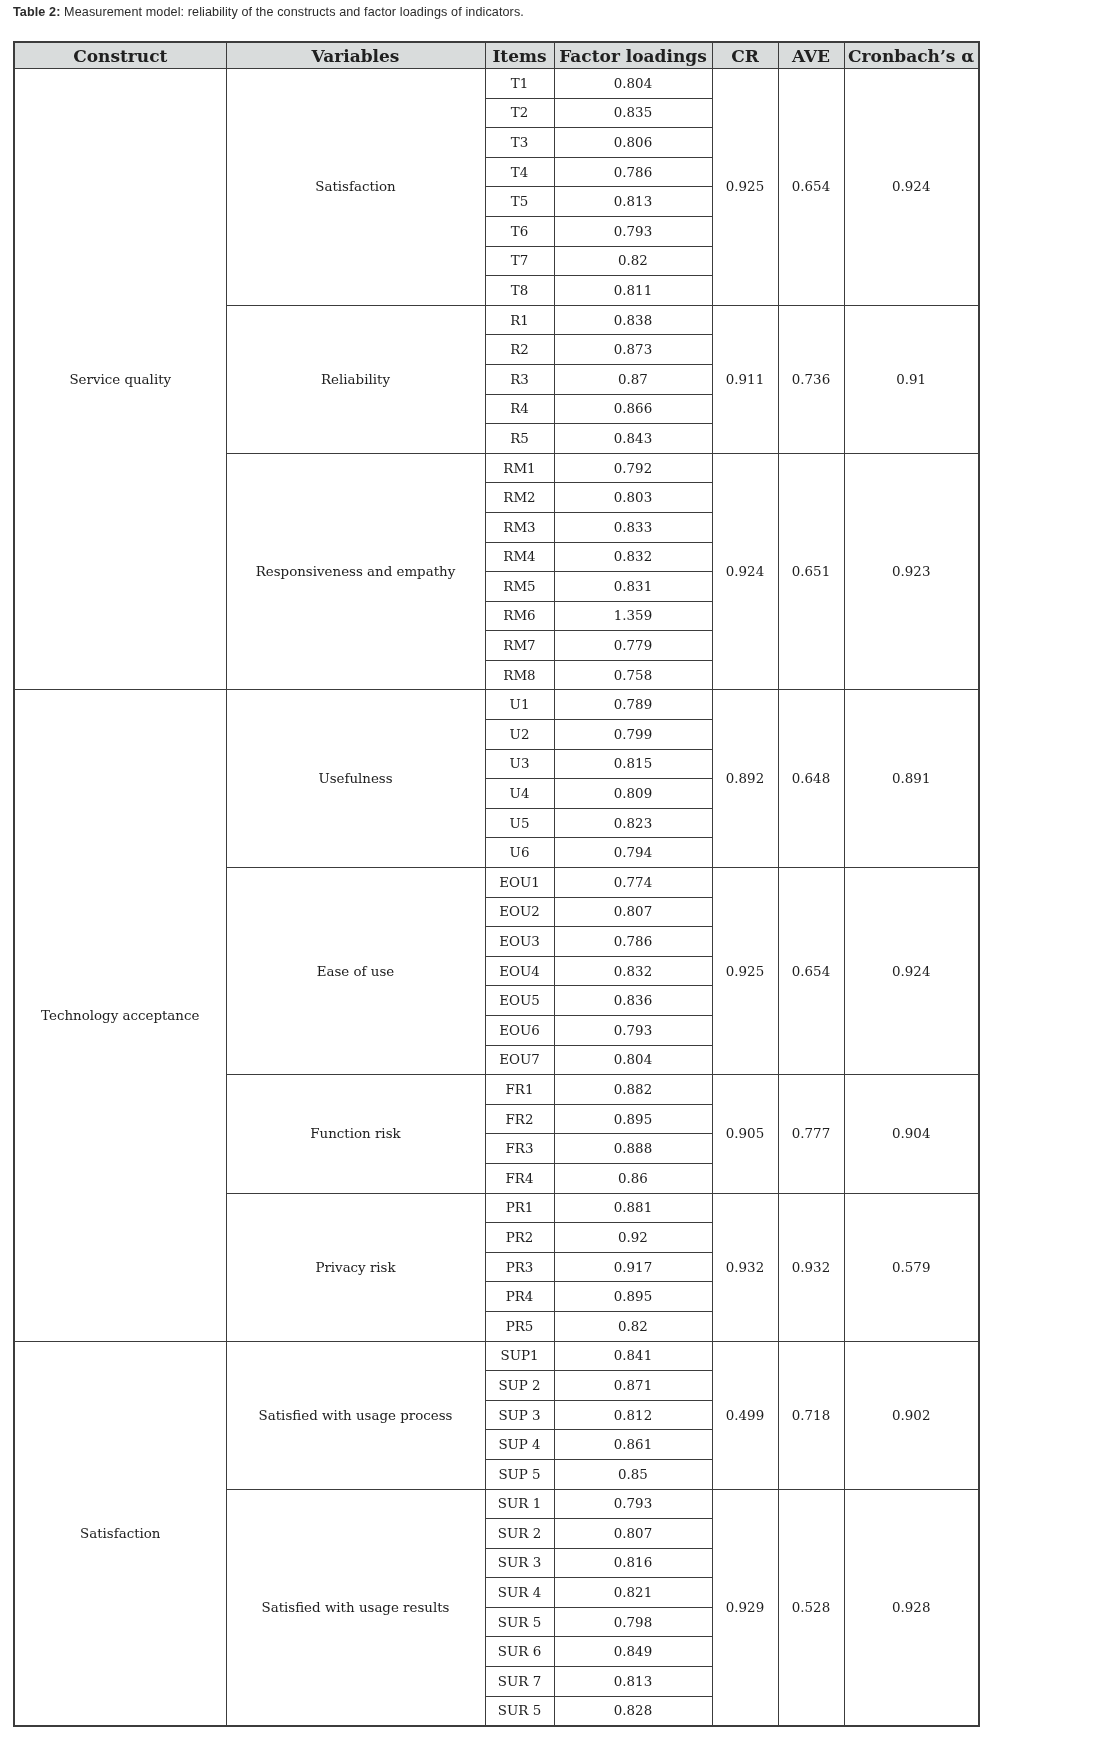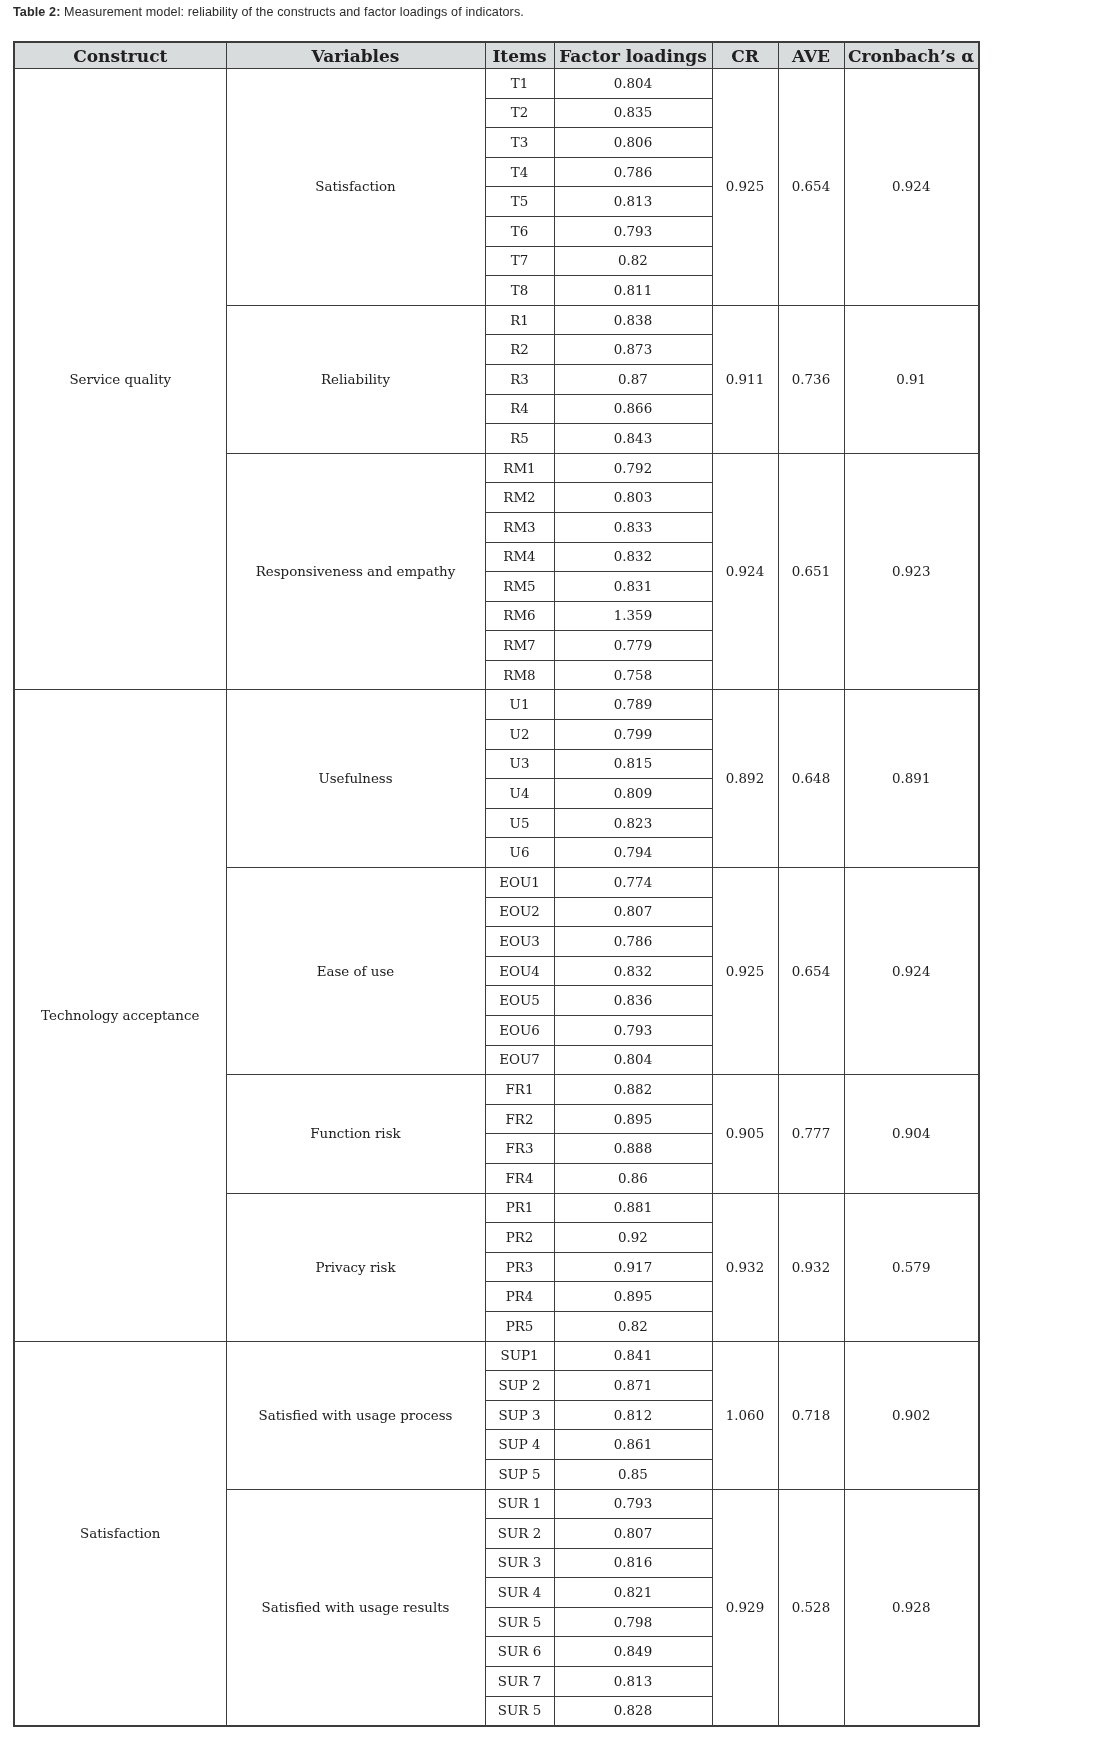--- a/index.html
+++ b/index.html
@@ -267,21 +267,21 @@
         </tr>
         <tr>
           <td>PR5</td>
           <td>0.82</td>
         </tr>
         <tr>
           <td rowspan="13">Satisfaction</td>
           <td rowspan="5">Satisfied with usage process</td>
           <td>SUP1</td>
           <td>0.841</td>
-          <td rowspan="5">1.060</td>
+          <td rowspan="5">0.499</td>
           <td rowspan="5">0.718</td>
           <td rowspan="5">0.902</td>
         </tr>
         <tr>
           <td>SUP 2</td>
           <td>0.871</td>
         </tr>
         <tr>
           <td>SUP 3</td>
           <td>0.812</td>

